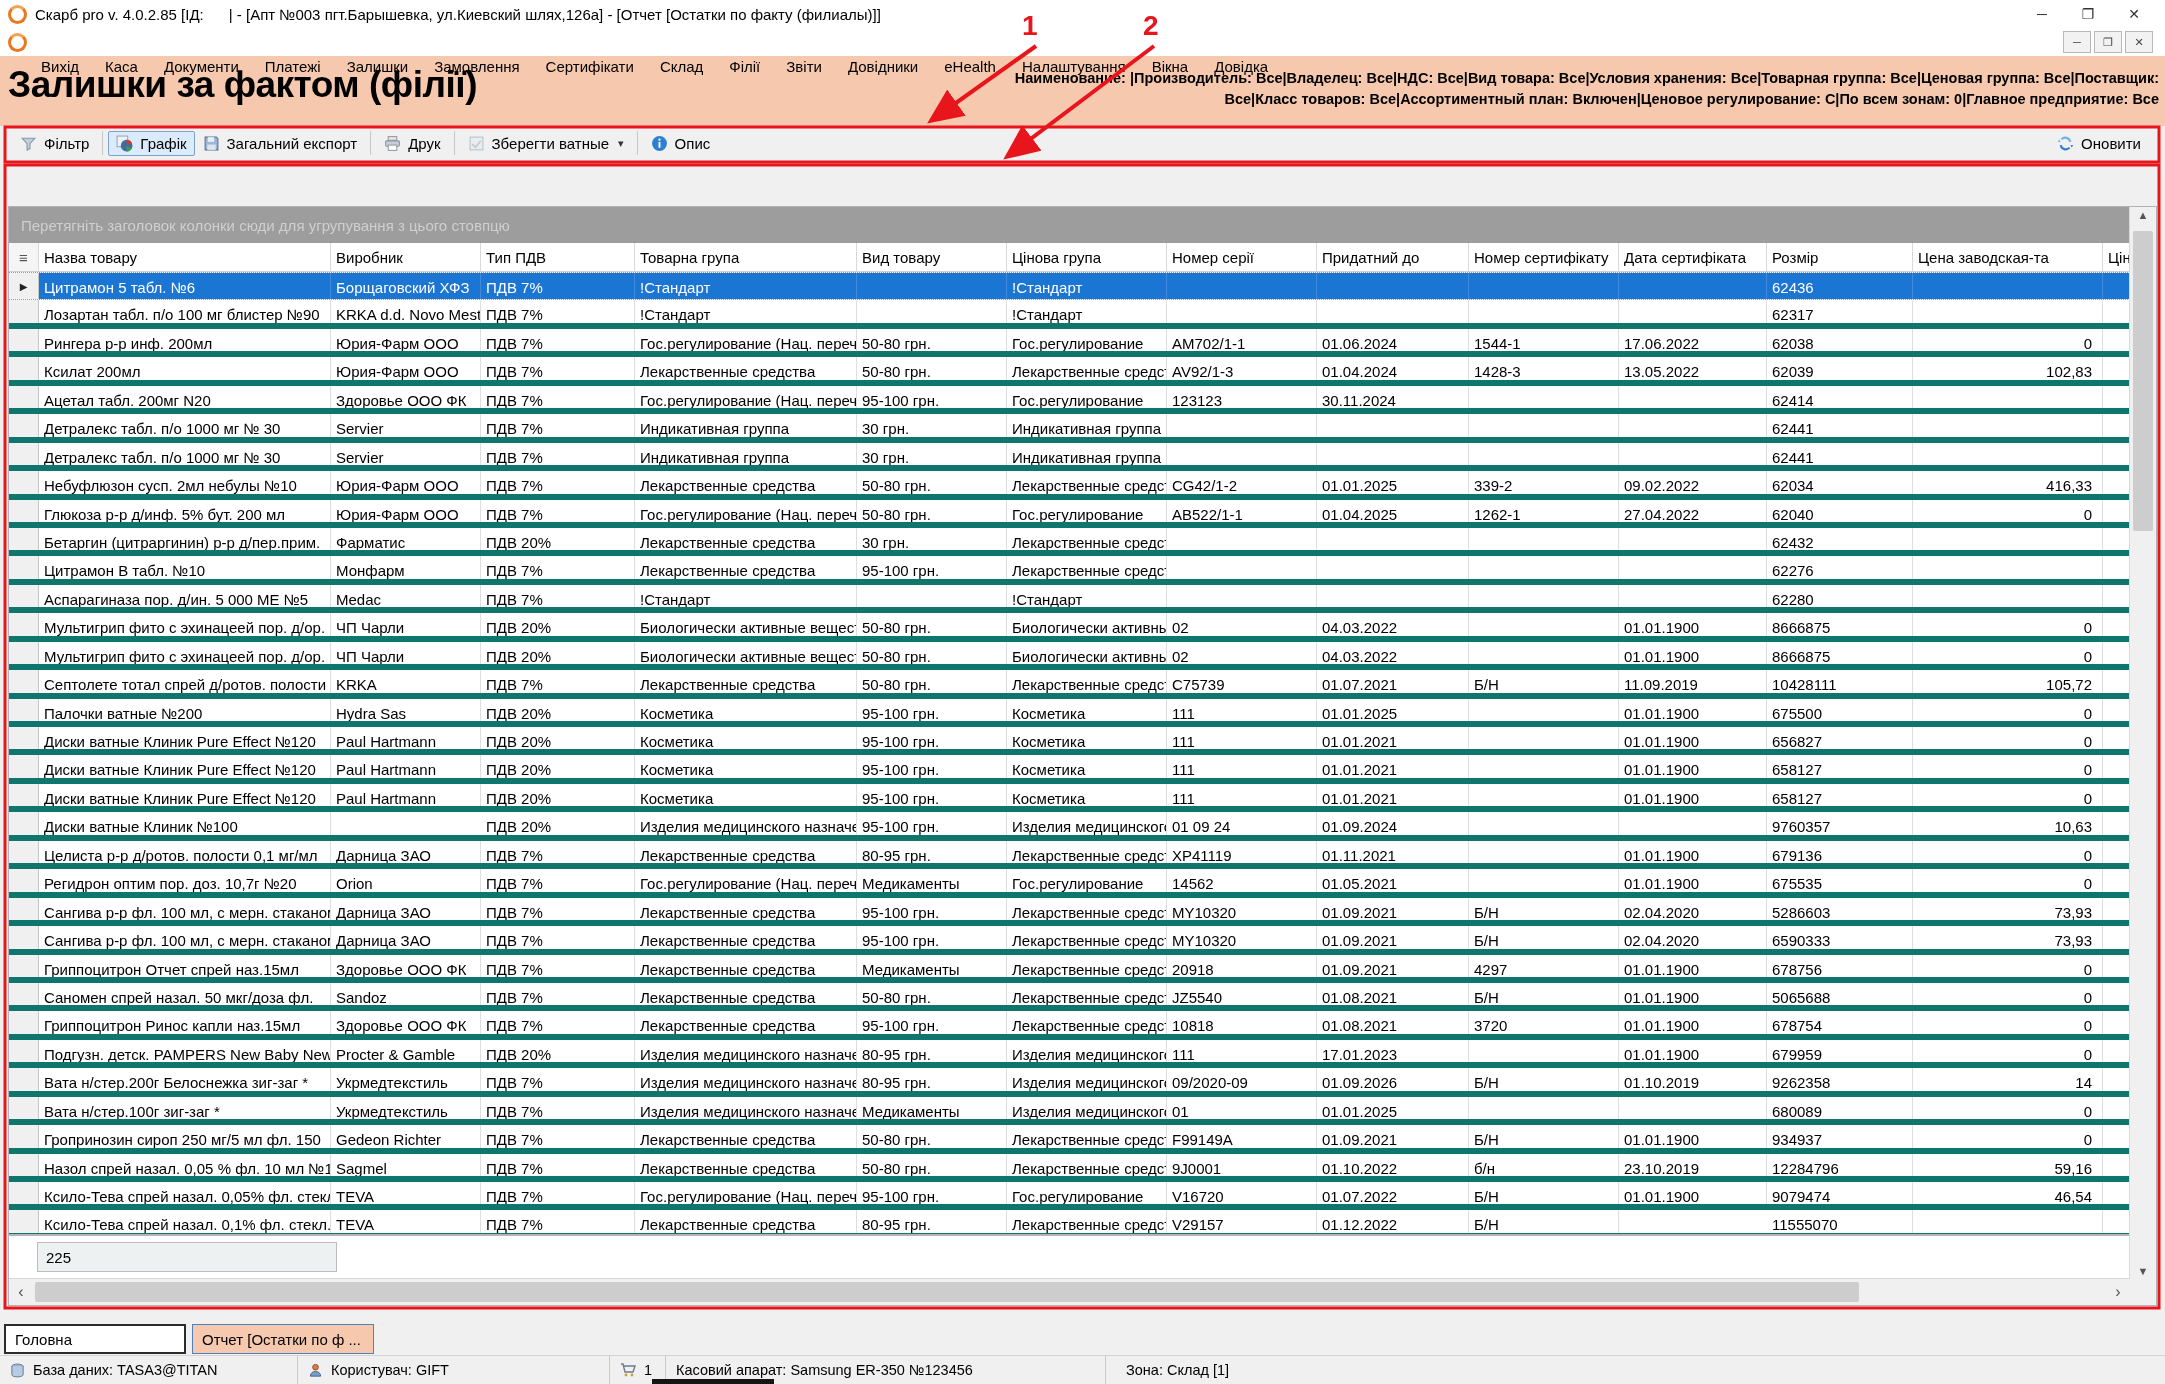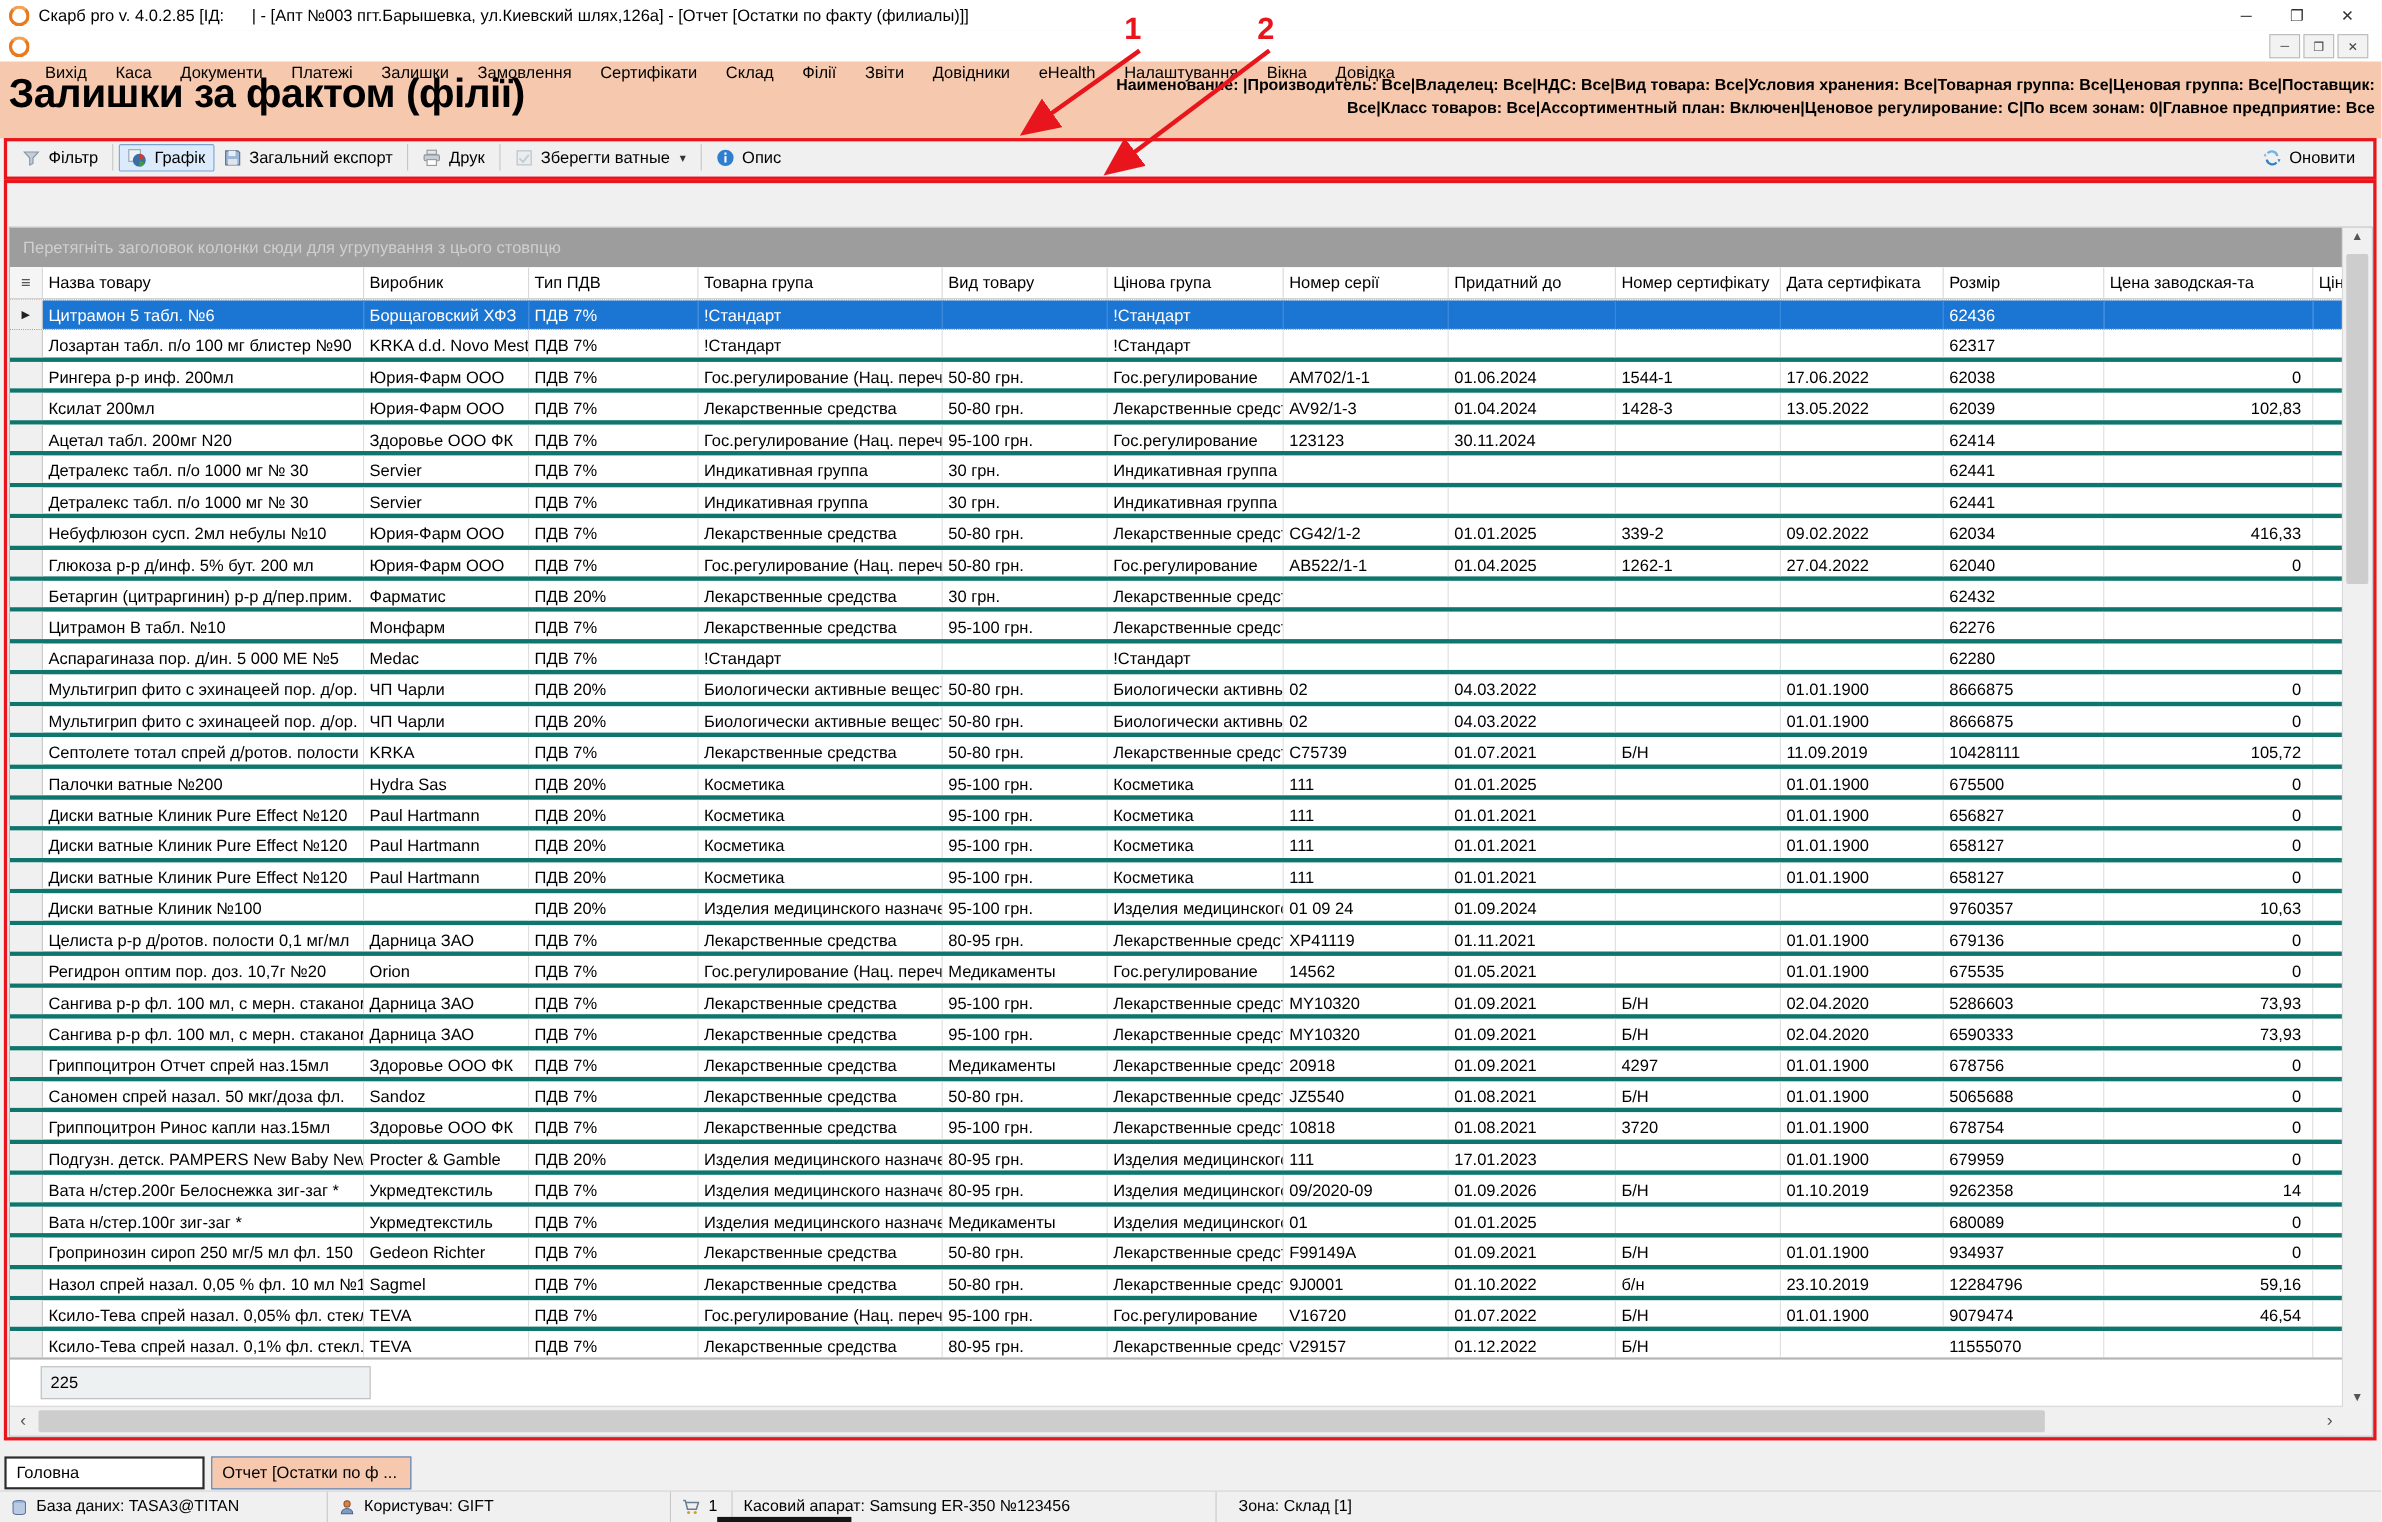--- a/index.html
+++ b/index.html
@@ -38,21 +38,21 @@
   .grid-block{position:absolute;left:8px;top:172px;right:8px;height:1134px;box-sizing:border-box;padding-top:34px;}
   .grid-panel{position:relative;height:1100px;background:#fff;border:1px solid #b2b2b2;box-sizing:border-box;}
   .panel-main{position:absolute;left:0;top:0;right:26px;bottom:0;display:flex;flex-direction:column;overflow:hidden;}
   .groupbar{height:36px;background:var(--groupbar);color:#cfcfcf;display:flex;align-items:center;
             padding-left:12px;font-size:15px;flex:0 0 auto;}
   .gridhead{height:28px;display:flex;background:#fff;border-bottom:1px solid #cfcfcf;flex:0 0 auto;overflow:hidden;}
   .hcell{box-sizing:border-box;border-right:1px solid #d9d9d9;padding:6px 4px 0 5px;font-size:15px;
          white-space:nowrap;overflow:hidden;flex:0 0 auto;}
   .hcell.selcol{display:flex;align-items:center;justify-content:center;background:#f5f5f5;padding:0;color:#555;}
   .rows{flex:1 1 auto;overflow:hidden;}
-  .grow{height:28.45px;display:flex;box-sizing:border-box;border-bottom:4px solid #0f766e;overflow:hidden;}
+  .grow{height:28.45px;display:flex;box-sizing:border-box;border-bottom:6px solid #0f766e;overflow:hidden;}
   .cell{box-sizing:border-box;border-right:1px solid #dedede;padding:6px 4px 0 5px;font-size:15px;
         white-space:nowrap;overflow:hidden;flex:0 0 auto;}
   .cell.num{text-align:right;padding-right:10px;}
   .selcell{box-sizing:border-box;background:#f0f0f0;border-right:1px solid #c6c6c6;display:flex;
            align-items:center;justify-content:center;font-size:10px;color:#222;flex:0 0 auto;}
   .grow.selected .cell{background:var(--selection);color:#fff;border-right-color:#3f8adc;}
   .grow.selected{border-top:1px dotted #cf8a3b;border-bottom:1px dotted #cf8a3b;}
   .grid-footer{height:42px;background:#fff;border-top:2px solid #b5b5b5;display:flex;align-items:center;
                padding-left:28px;flex:0 0 auto;}
   .count-box{width:300px;height:30px;background:#eef1f1;border:1px solid #bcbcbc;font-size:15px;

